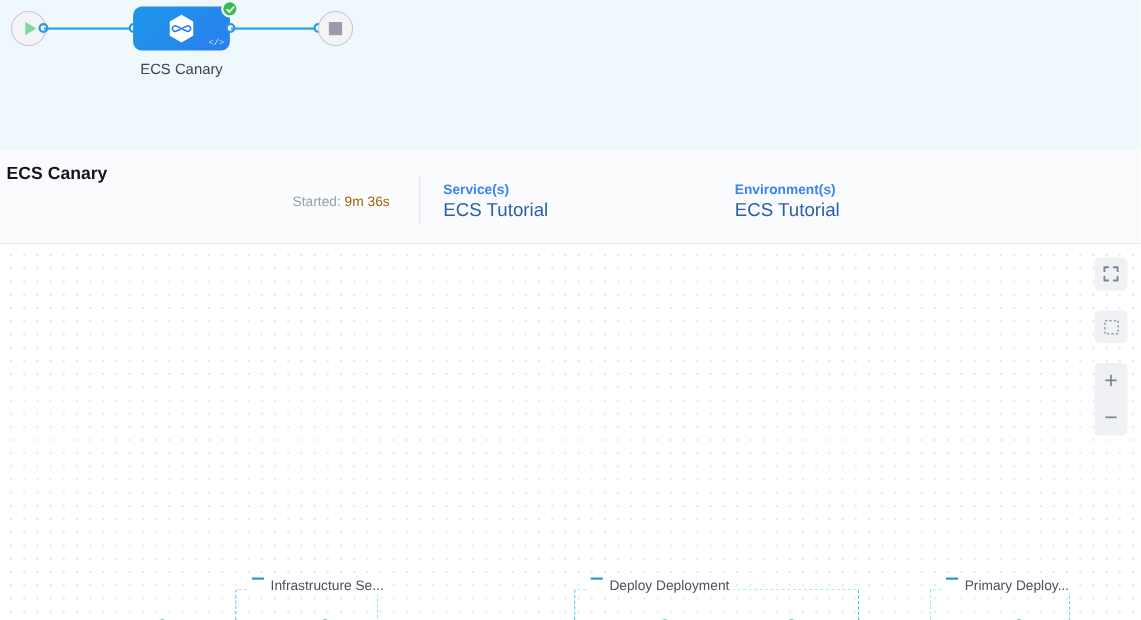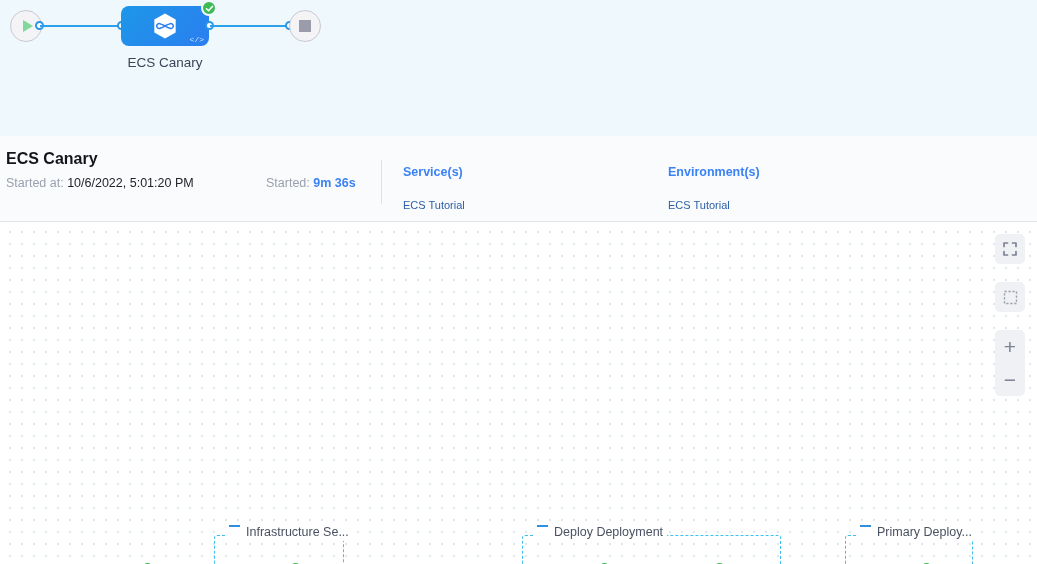--- a/index.html
+++ b/index.html
@@ -86,30 +86,30 @@
   }
   .info-started {
     position: absolute; left: 6px; top: 40px;
     font-size: 12.5px; color: #9aa0ae;
   }
   .info-started b { color: #22242c; font-weight: normal; }
   .info-duration {
     position: absolute; left: 266px; top: 40px;
     font-size: 12.5px; color: #9aa0ae;
   }
-  .info-duration b { color: #3b82f6; font-weight: bold; }
+  .info-duration b { color: #a16207; font-weight: normal; }
   .vdivider {
     position: absolute; left: 381px; top: 24px;
     width: 1px; height: 44px; background: #dfe1e8;
   }
   .col-svc { position: absolute; left: 403px; top: 29px; }
   .col-env { position: absolute; left: 668px; top: 29px; }
   .col-head { font-size: 12.5px; font-weight: bold; color: #3b82f6; }
   .col-link {
-    font-size: 11px; color: #2b5fa8; margin-top: 20px;
+    font-size: 17px; color: #2b5fa8; margin-top: 2px;
     cursor: pointer;
   }
 
   
   .canvas {
     position: relative;
     width: 1037px; height: 342px;
     background-color: #ffffff;
     background-image: radial-gradient(#dde9f0 1px, transparent 1.1px);
     background-size: 12px 12px;
@@ -183,23 +183,20 @@
   <div class="mini-end">
     <div class="sq-stop"></div>
   </div>
 
   <div class="mini-label">ECS Canary</div>
 </div>
 
 <div class="info-bar">
   <div class="info-title">ECS Canary</div>
 
-  <div class="info-started">
-    <span>Started at</span><span>: </span><b>10/6/2022, 5:01:20 PM</b>
-  </div>
 
   <div class="info-duration">
     <span>Started</span><span>: </span><b>9m 36s</b>
   </div>
 
   <div class="vdivider"></div>
 
   <div class="col-svc">
     <div class="col-head">Service(s)</div>
     <div class="col-link">ECS Tutorial</div>

